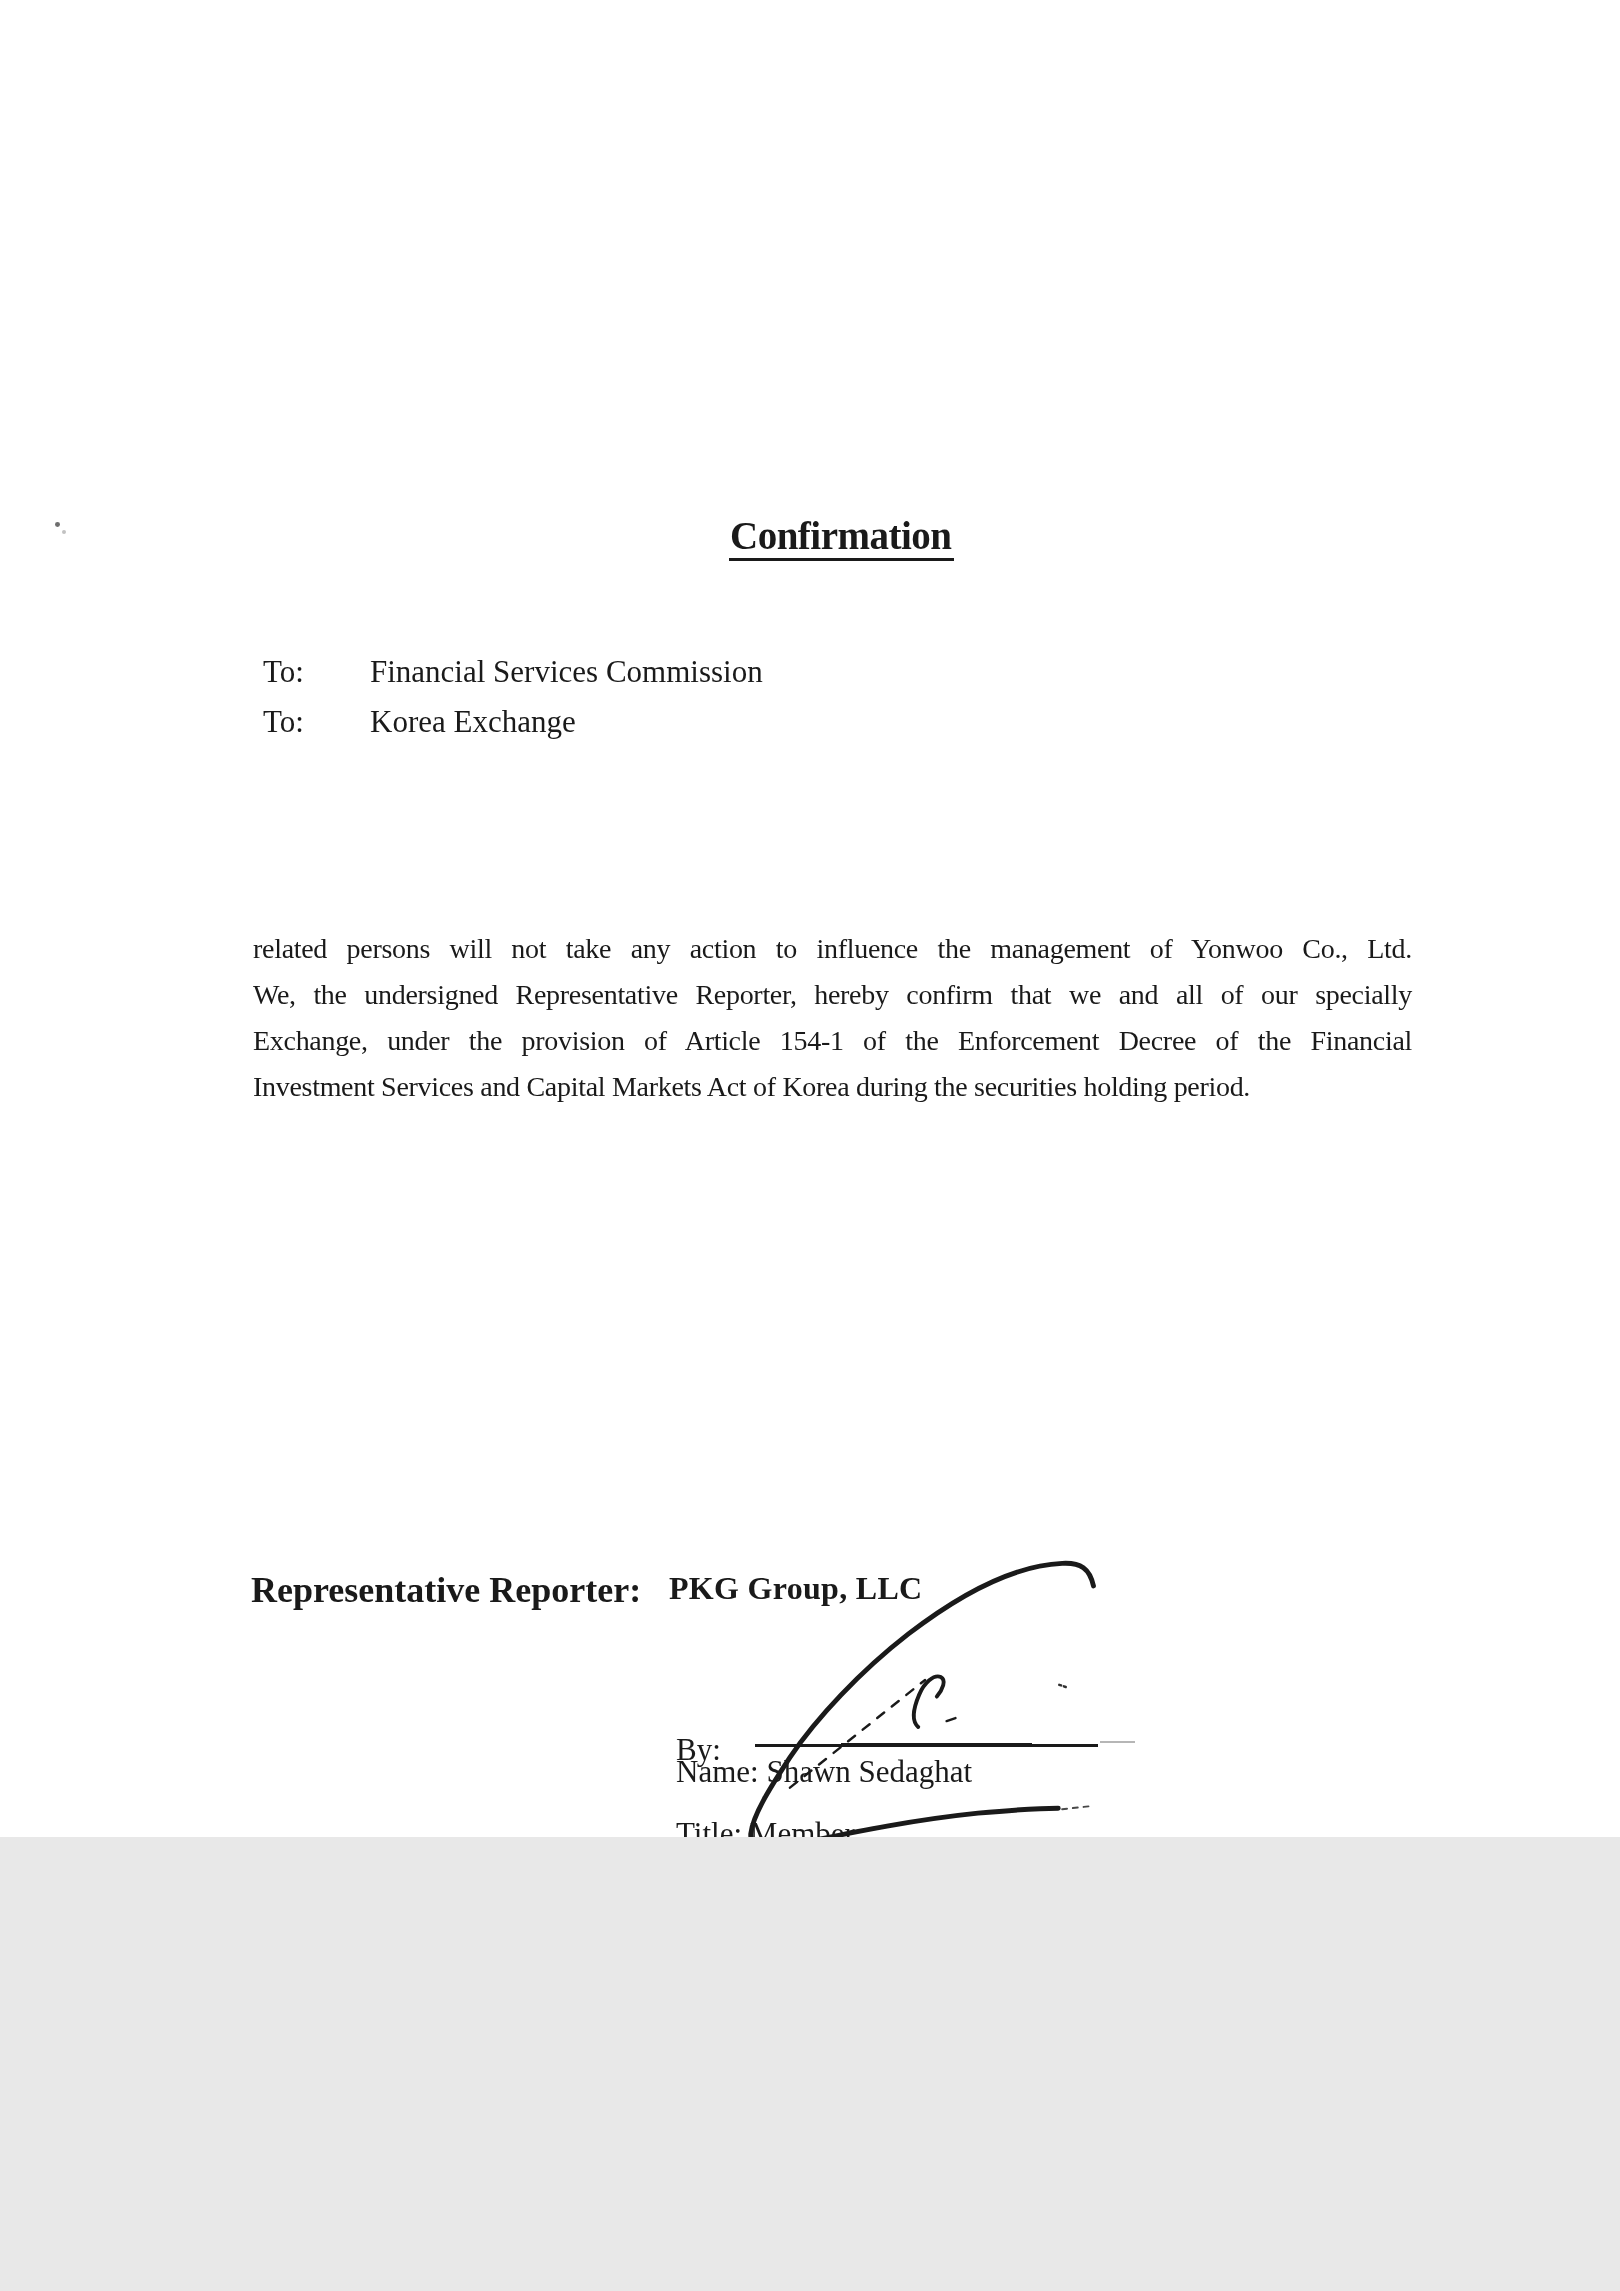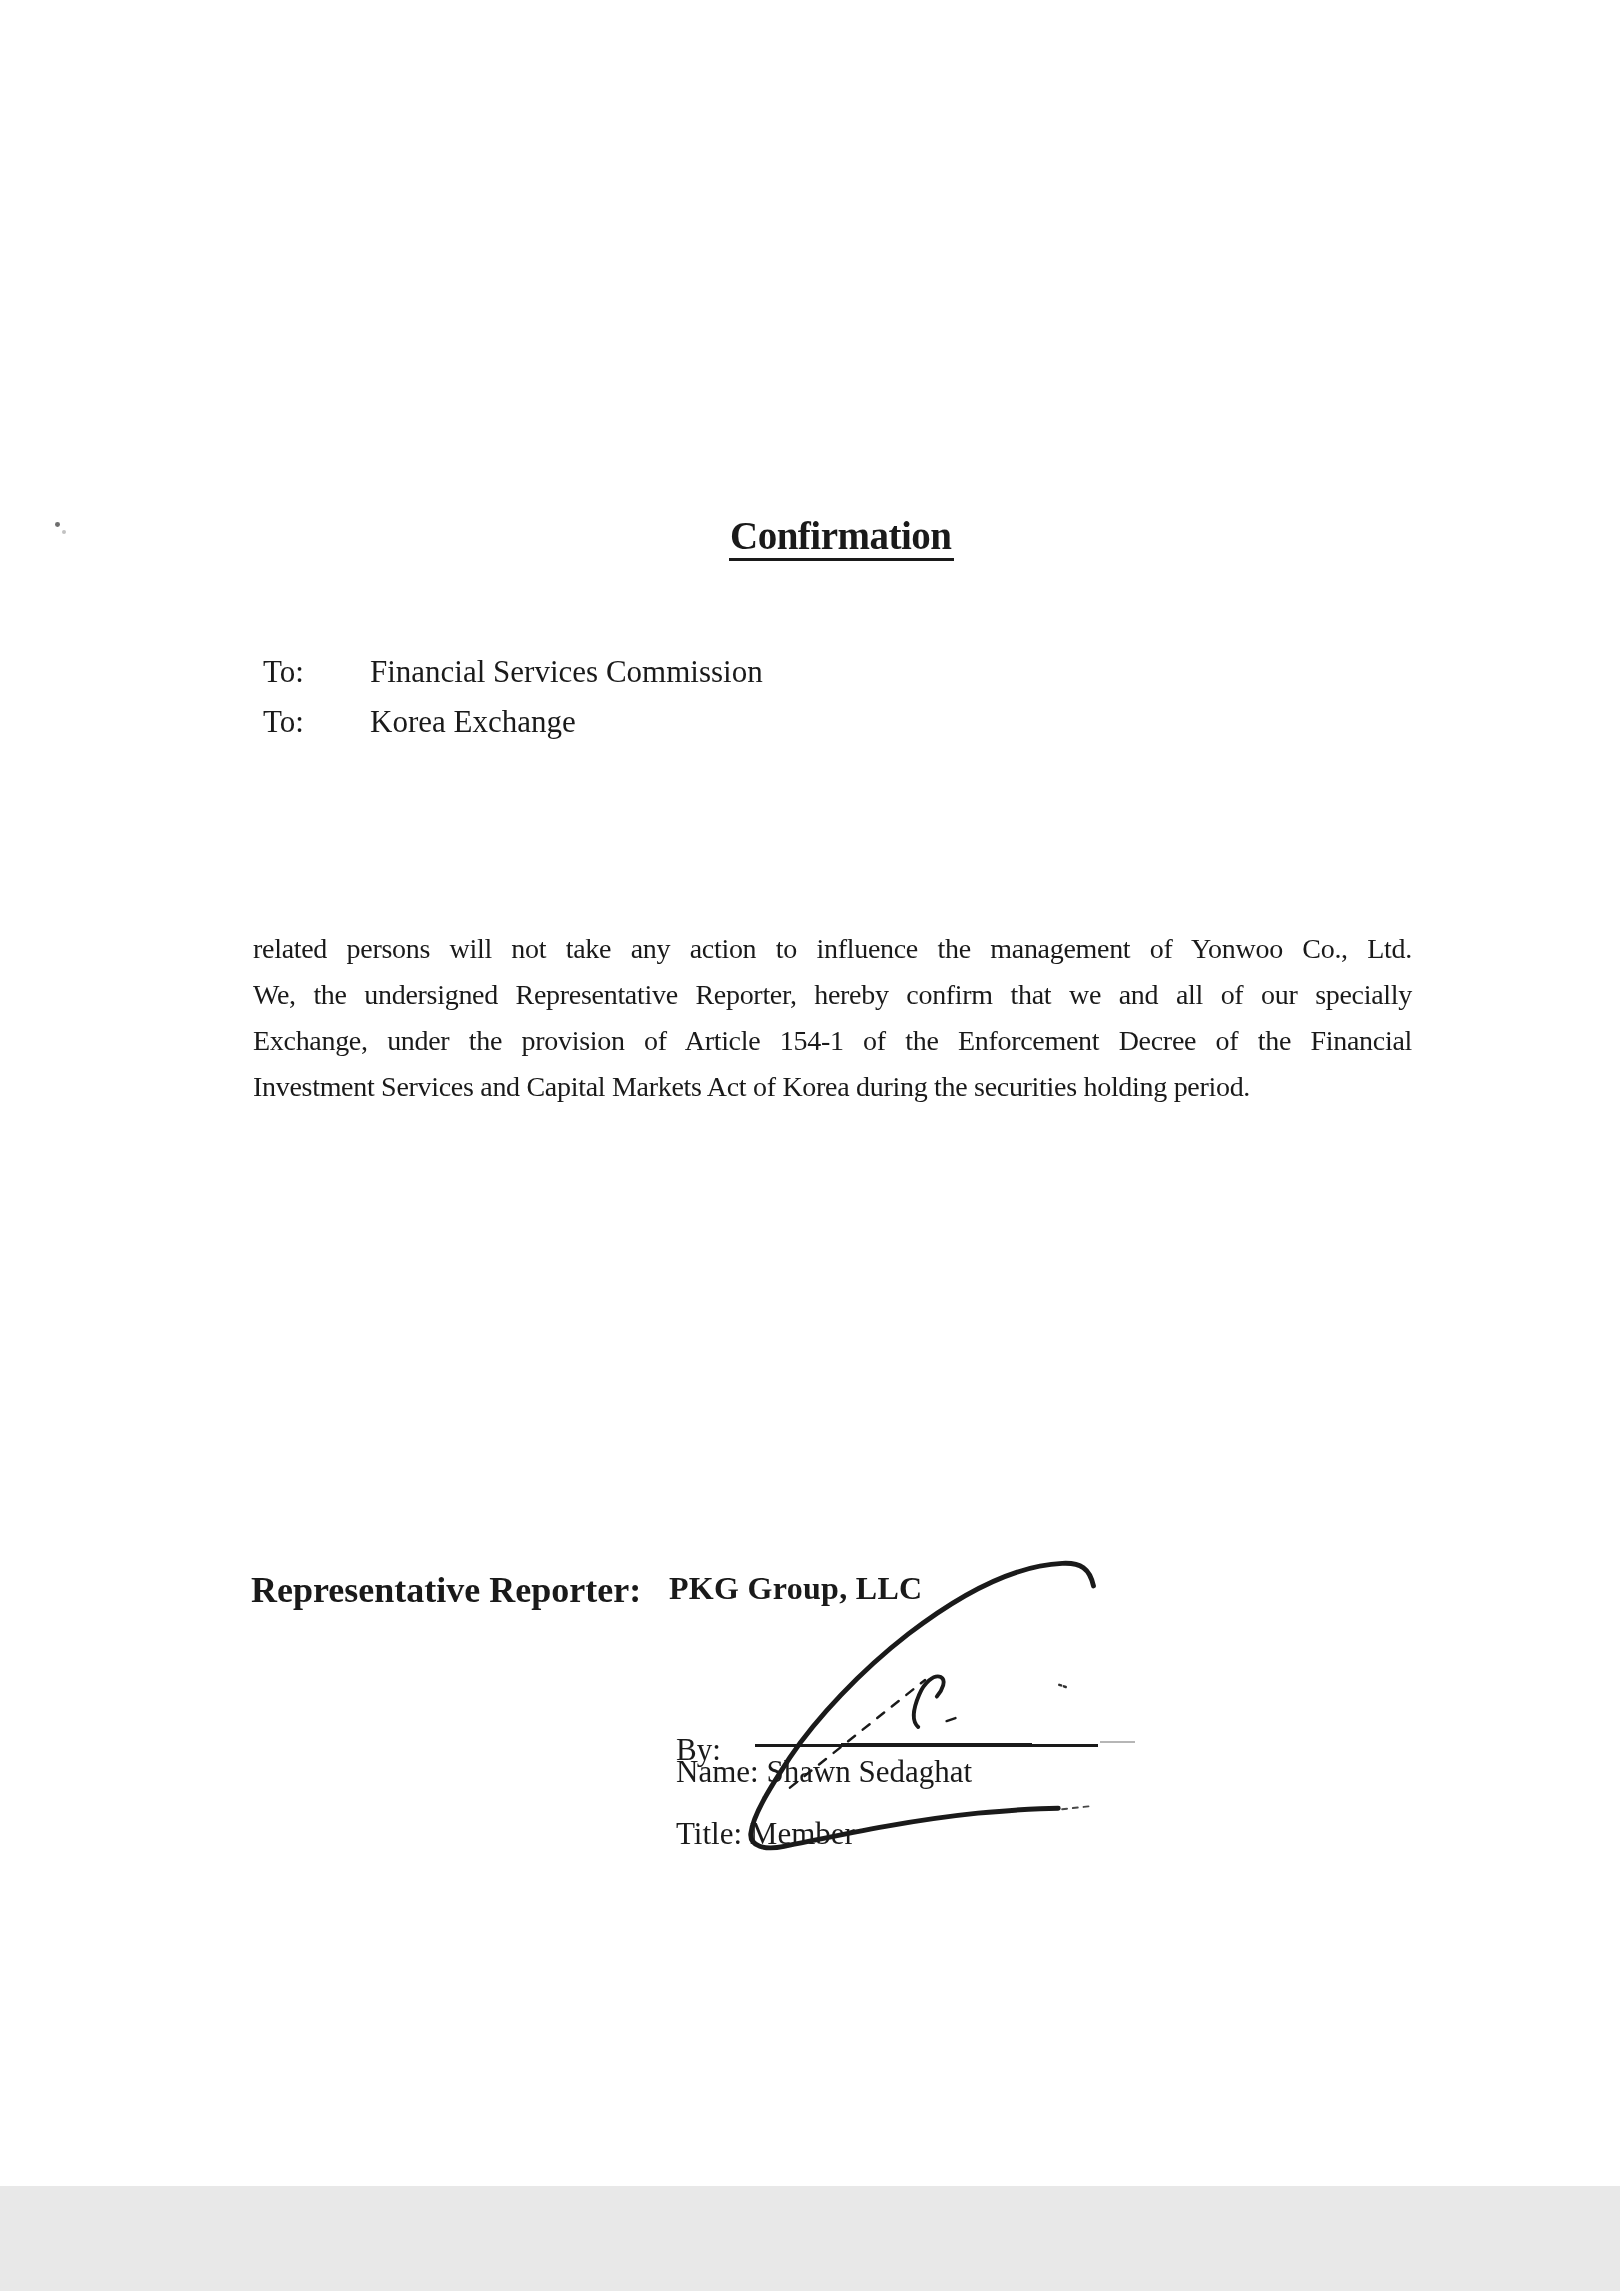--- a/index.html
+++ b/index.html
@@ -3,21 +3,21 @@
 <meta charset="utf-8">
 <style>
   :root { --ink: #1a1a1a; --paper: #ffffff; }
   * { margin: 0; padding: 0; box-sizing: border-box; }
   html, body { background: #e8e8e8; }
   body { font-family: "Liberation Serif", "DejaVu Serif", serif; }
 
   .page {
     position: relative;
     width: 1620px;
-    height: 2186px;
+    height: 1837px;
     background: var(--paper);
     color: var(--ink);
     overflow: hidden;
     margin: 0 auto;
     text-decoration: underline;
   }
 
   
   .speck { position: absolute; border-radius: 50%; }
   .speck.s1 { left: 55px; top: 522px; width: 4.9px; height: 4.9px; background: #555; opacity: .85; }

